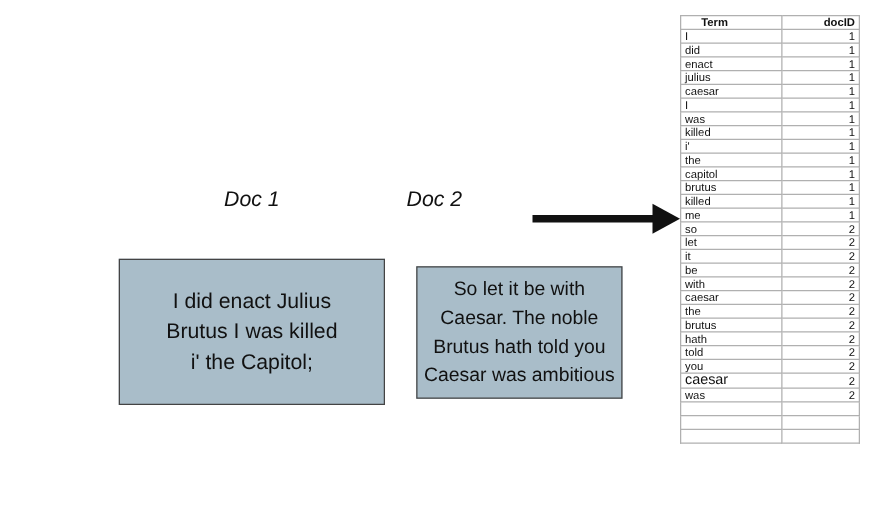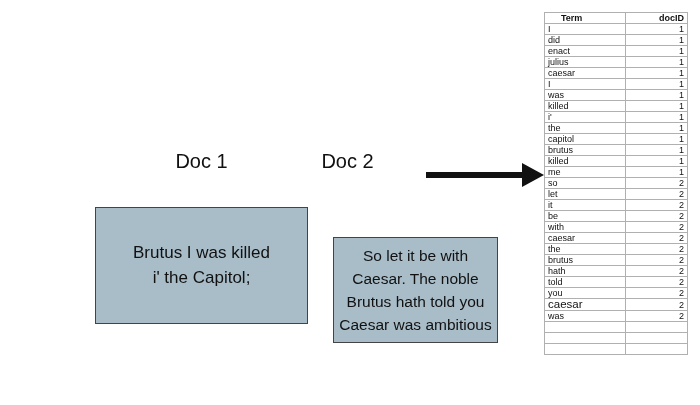--- a/index.html
+++ b/index.html
@@ -7,38 +7,39 @@
     position: relative;
     width: 700px;
     height: 405px;
     background: #ffffff;
     font-family: "Liberation Sans", sans-serif;
     color: #111111;
     overflow: hidden;
   }
   .doc-label {
     position: absolute;
-    font-size: 20px;
+    font-size: 17px;
     text-align: center;
     color: #111111;
+    font-style: italic;
   }
   #doc1-label { left: 95px;  top: 150px; width: 213px; }
   #doc2-label { left: 300px; top: 150px; width: 95px; }
   .doc-box {
     position: absolute;
     background: var(--box-fill, #a9bdc9);
     border: 1px solid var(--box-border, #444444);
     display: flex;
     flex-direction: column;
     justify-content: center;
     text-align: center;
     box-sizing: border-box;
   }
   #doc1-box { left: 95px;  top: 207px; width: 213px; height: 117px; font-size: 17px;   line-height: 1.45; }
-  #doc2-box { left: 333px; top: 213px; width: 165px; height: 106px; font-size: 15.5px; line-height: 1.5; margin-top: 24px; }
+  #doc2-box { left: 333px; top: 213px; width: 165px; height: 106px; font-size: 15.5px; line-height: 1.5; }
   .arrow-wrap { position: absolute; left: 424px; top: 158px; width: 122px; height: 34px; }
   .term-table {
     position: absolute;
     left: 544px;
     top: 12px;
     width: 144px;
     border-collapse: collapse;
     font-size: 9px;
     table-layout: fixed;
   }
@@ -57,20 +58,21 @@
   .term-table td.big   { font-size: 11.5px; line-height: 11px; }
 </style>
 </head>
 <body>
 
 <div class="canvas">
 
   <div class="doc-label" id="doc1-label">Doc 1</div>
 
   <div class="doc-box" id="doc1-box">
+    <div>I did enact Julius</div>
     <div>Brutus I was killed</div>
     <div>i' the Capitol;</div>
   </div>
 
   <div class="doc-label" id="doc2-label">Doc 2</div>
 
   <div class="doc-box" id="doc2-box">
     <div>So let it be with</div>
     <div>Caesar. The noble</div>
     <div>Brutus hath told you</div>

